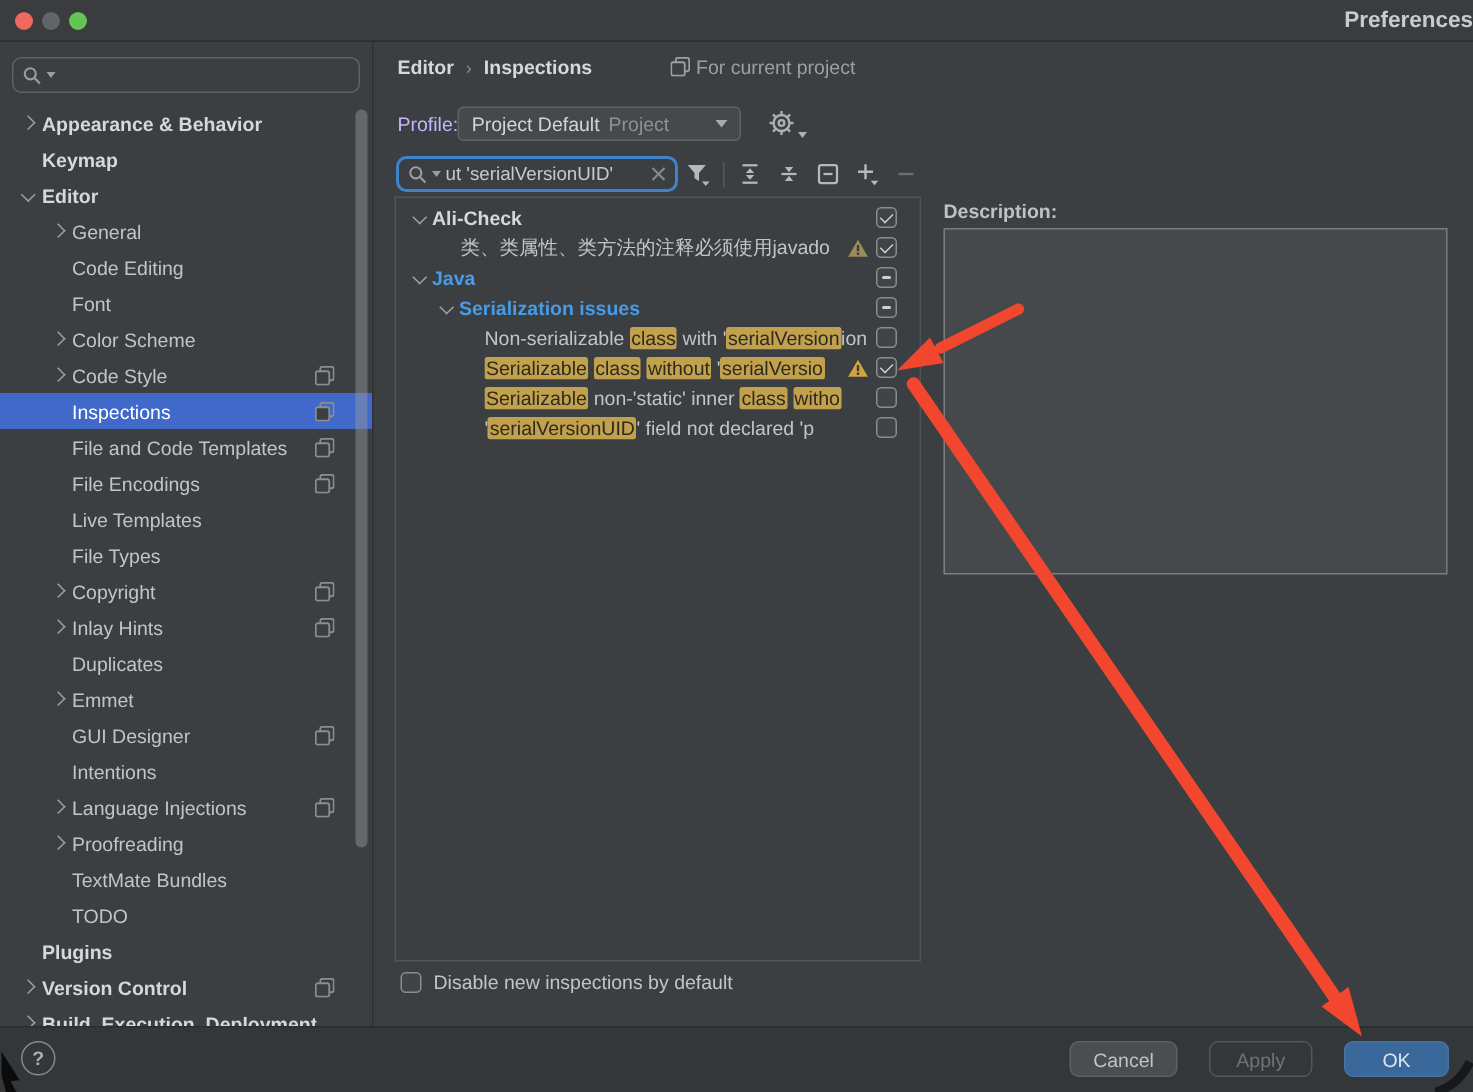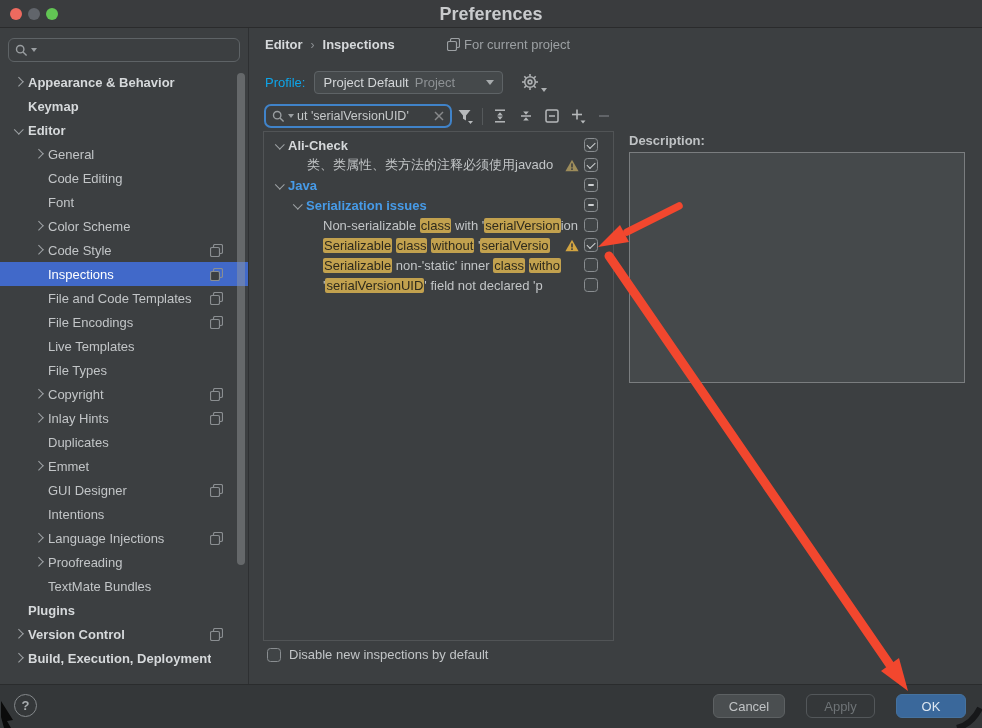--- a/index.html
+++ b/index.html
@@ -6,21 +6,21 @@
     --arrow:#F2472E; --sel:#4169C9; --grpblue:#479BE8; --hl:#C2A14E;
     --okbg:#3A689B; --ring:#4083C9;
   }
   *{box-sizing:border-box;margin:0;padding:0}
   html,body{width:982px;height:728px;overflow:hidden;background:#3C3F41;
     font-family:"Liberation Sans",sans-serif;-webkit-font-smoothing:antialiased}
   .window{position:relative;width:982px;height:728px;background:#3C3F41;color:#C2C5C7;font-size:13px}
 
   
   .titlebar{position:absolute;left:0;top:0;width:100%;height:28px;background:#3A3C3E;border-bottom:1px solid #2A2B2C}
-  .titlebar .title{position:absolute;left:0;right:0;top:0;height:32px;line-height:28px;text-align:center;font-weight:bold;color:#C9CBCD;font-size:18px}
+  .titlebar .title{position:absolute;left:0;right:0;top:0;height:32px;line-height:28px;text-align:right;font-weight:bold;color:#C9CBCD;font-size:15px}
   .tl{position:absolute;top:8px;width:12px;height:12px;border-radius:50%}
   .tl.red{left:10px;background:#EE6A5F}
   .tl.gray{left:28px;background:#61656B}
   .tl.green{left:46px;background:#62C554}
 
   
   .sidebar{position:absolute;left:0;top:28px;width:249px;height:656px;background:#3C3F41;border-right:1px solid #2E3032;overflow:hidden}
   .side-search{position:absolute;left:8px;top:10px;width:232px;height:24px;border:1px solid #5E6366;border-radius:6px;background:#3C3F41;display:flex;align-items:center;padding:0 6px;gap:3px}
   .side-search input{flex:1;border:none;outline:none;background:transparent;color:#C7CACB;font-size:12px;font-family:"Liberation Sans",sans-serif}
   .side-items{position:absolute;left:0;top:42px;width:249px}
@@ -41,21 +41,21 @@
   .chev.down{transform:rotate(45deg) translateX(-1px)}
 
   
   .main{position:absolute;left:250px;top:28px;width:732px;height:656px}
   .breadcrumb{position:absolute;left:15px;top:9px;display:flex;align-items:center;gap:8px}
   .breadcrumb .bc{font-weight:bold;color:#D6D9DB}
   .breadcrumb .sep{color:#8B8F92;font-size:12px}
   .scope{position:absolute;left:197px;top:9px;display:flex;align-items:center;gap:4px;color:#9CA0A3}
 
   .profile-row{position:absolute;left:15px;top:43px;display:flex;align-items:center}
-  .profile-label{color:#0ea5e9;margin-right:9px}
+  .profile-label{color:#c4b5fd;}
   .profile-select{width:189px;height:23px;border:1px solid #5E6366;border-radius:4px;background:#45494B;display:flex;align-items:center;padding:0 8px;gap:6px;cursor:default}
   .profile-select .val{color:#D3D6D8}
   .profile-select .scp{color:#8E9295}
   .dd-arrow{margin-left:auto;width:0;height:0;border-left:4.5px solid transparent;border-right:4.5px solid transparent;border-top:5px solid #A7ABAD}
   .gearbox{margin-left:18px;display:flex;align-items:flex-end;cursor:default}
 
   
   .toolbar{position:absolute;left:14px;top:76px;display:flex;align-items:center}
   .insp-search{width:188px;height:24px;border:2px solid var(--ring);border-radius:7px;background:#3C3F41;display:flex;align-items:center;padding:0 6px;gap:3px}
   .insp-search input{flex:1;min-width:0;border:none;outline:none;background:transparent;color:#C7CACB;font-size:12.5px;font-family:"Liberation Sans",sans-serif}
@@ -271,20 +271,24 @@
         </div>
         <div class="side-item lvl1">
           <span class="chevslot">
             <span class="chev right"></span>
           </span>
           <span class="lbl">Proofreading</span>
         </div>
         <div class="side-item lvl1">
           <span class="chevslot"></span>
           <span class="lbl">TextMate Bundles</span>
+        </div>
+        <div class="side-item lvl1">
+          <span class="chevslot"></span>
+          <span class="lbl">TODO</span>
         </div>
         <div class="side-item lvl0 bold">
           <span class="chevslot"></span>
           <span class="lbl">Plugins</span>
         </div>
         <div class="side-item lvl0 bold">
           <span class="chevslot">
             <span class="chev right"></span>
           </span>
           <span class="lbl">Version Control</span>

